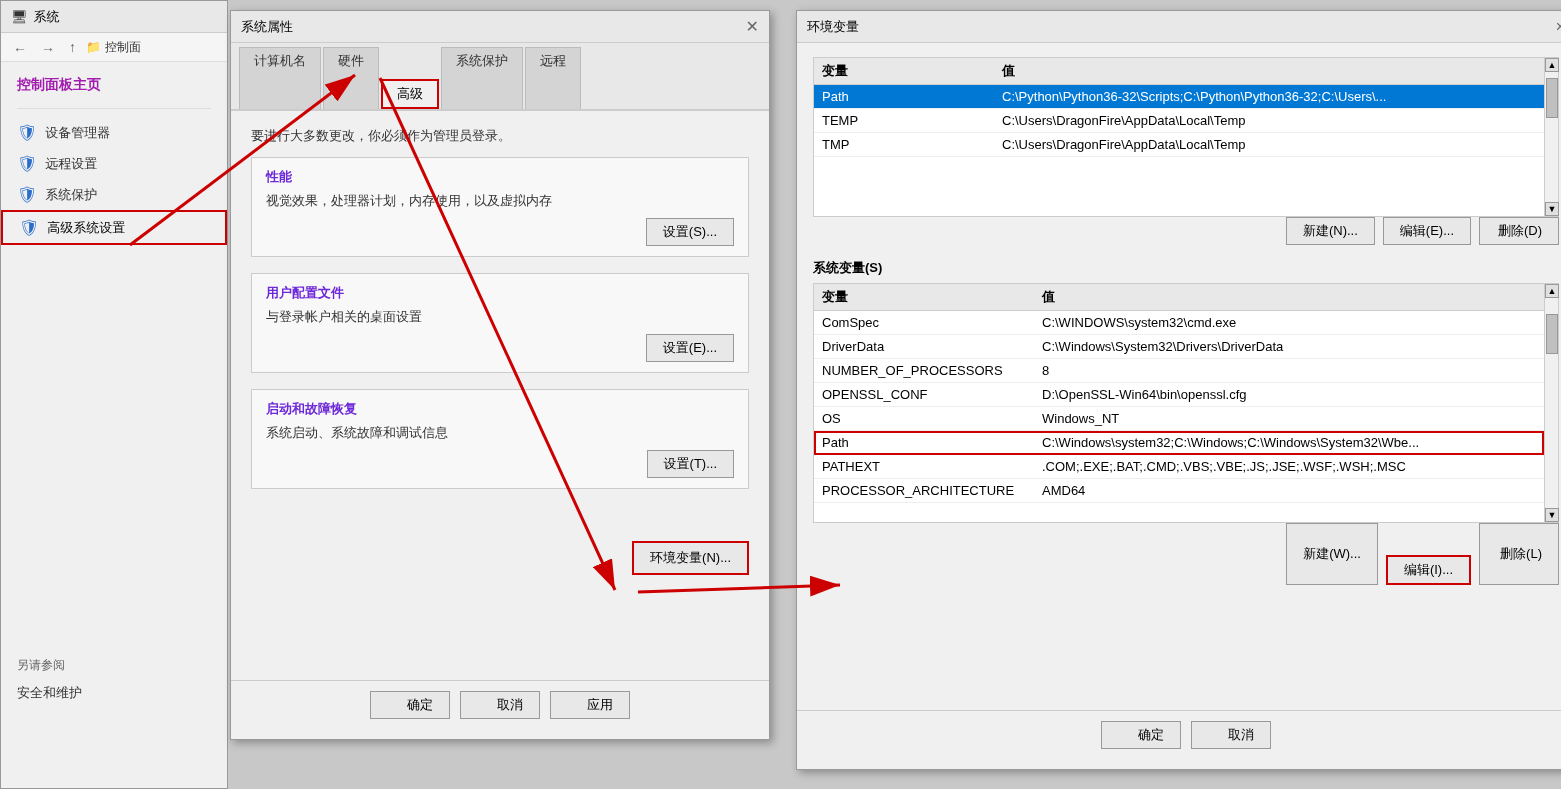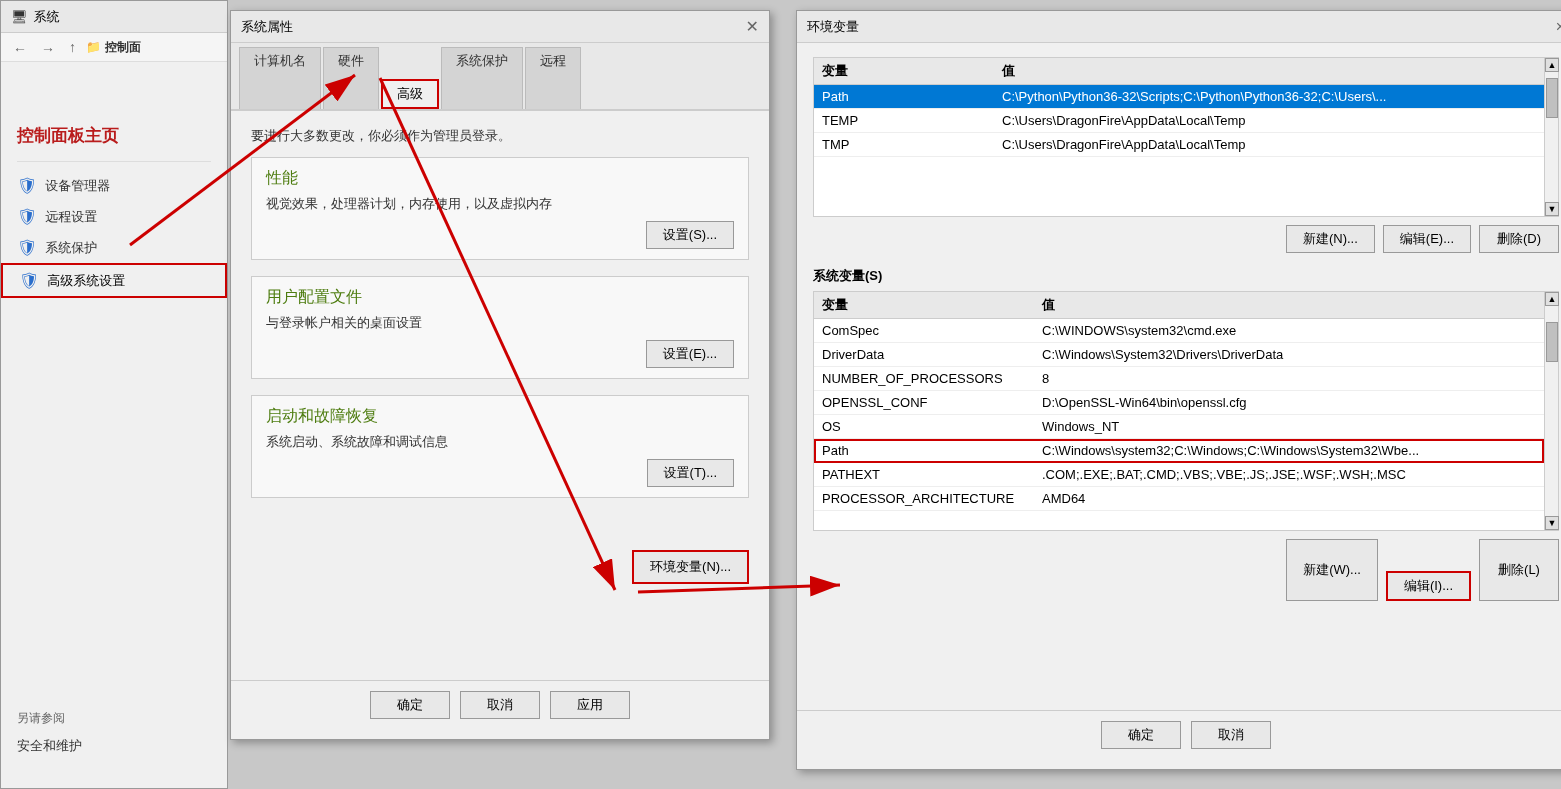--- a/index.html
+++ b/index.html
@@ -57,24 +57,23 @@
       align-items: center;
       flex: 1;
       font-size: 12px;
       color: #333;
     }
     .sidebar {
       padding: 8px 0;
     }
     .sidebar-header {
       padding: 6px 16px;
-      font-size: 17px;
-      color: #b91c1c;
+      font-size: 14px;
+      color: #a21caf;
       font-weight: bold;
-      margin-top: 48px;
     }
     .sidebar-item {
       display: flex;
       align-items: center;
       padding: 6px 16px;
       cursor: pointer;
       color: #333;
       font-size: 13px;
       gap: 8px;
     }
@@ -155,42 +154,43 @@
       font-size: 13px;
       color: #333;
     }
     .section-box {
       border: 1px solid #ccc;
       margin-bottom: 16px;
       padding: 10px 14px;
       background: #f8f8f8;
     }
     .section-box-title {
-      font-size: 16px;
-      font-weight: normal;
-      color: #4d7c0f;
+      font-size: 13px;
+      font-weight: bold;
+      color: #6d28d9;
       margin-bottom: 6px;
     }
     .section-box-desc {
       font-size: 13px;
       color: #333;
     }
     .section-box-btn {
       display: flex;
       justify-content: flex-end;
       margin-top: 8px;
     }
     .win-btn {
       padding: 4px 16px;
       background: #e8e8e8;
       border: 1px solid #999;
       cursor: pointer;
       font-size: 13px;
       color: #000;
       min-width: 80px;
+      text-align: right;
     }
     .dialog-footer {
       position: absolute;
       bottom: 10px;
       left: 0;
       right: 0;
       display: flex;
       justify-content: center;
       gap: 10px;
       padding: 10px;
@@ -251,21 +251,20 @@
       display: flex;
       justify-content: center;
       gap: 10px;
       padding: 10px;
       border-top: 1px solid #ccc;
     }
     .table-with-scroll {
       display: flex;
       border: 1px solid #ccc;
       background: #fff;
-      margin-bottom: 8px;
     }
     .table-with-scroll .env-table-inner {
       flex: 1;
       overflow: hidden;
     }
     .scrollbar-track {
       width: 14px;
       background: #f0f0f0;
       border-left: 1px solid #ccc;
       position: relative;
@@ -313,21 +312,21 @@
 <div class="system-window">
   <div class="system-titlebar">
     <span class="title-icon">🖥</span>
     <span>系统</span>
   </div>
   <div class="nav-bar">
     <button class="nav-btn">←</button>
     <button class="nav-btn">→</button>
     <button class="nav-btn">↑</button>
     <span class="breadcrumb-area">
-      📁 <span style="margin-left:4px;font-weight:bold;">控制面</span>
+      📁 <span style="margin-left:4px;">控制面</span>
     </span>
   </div>
   <div class="sidebar">
     <div class="sidebar-header">控制面板主页</div>
     <div class="divider"></div>
     <div class="sidebar-item">
       <span style="color:#2a6ecc; font-size:16px;">🛡</span>
       <span>设备管理器</span>
     </div>
     <div class="sidebar-item">

